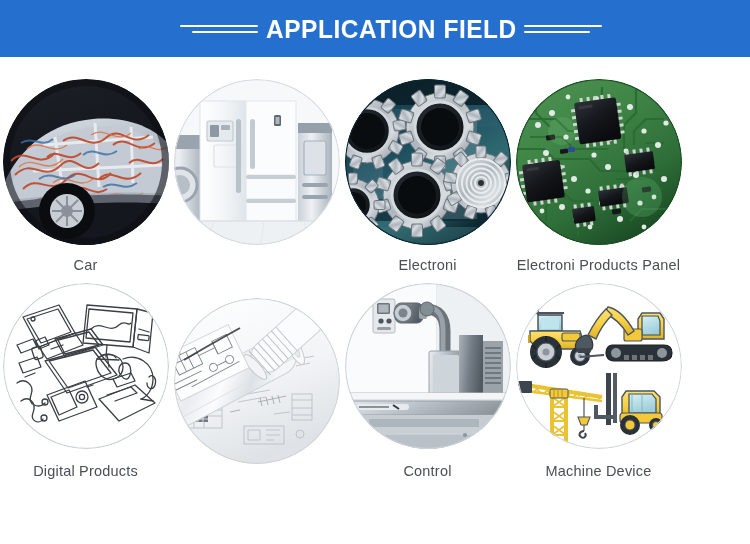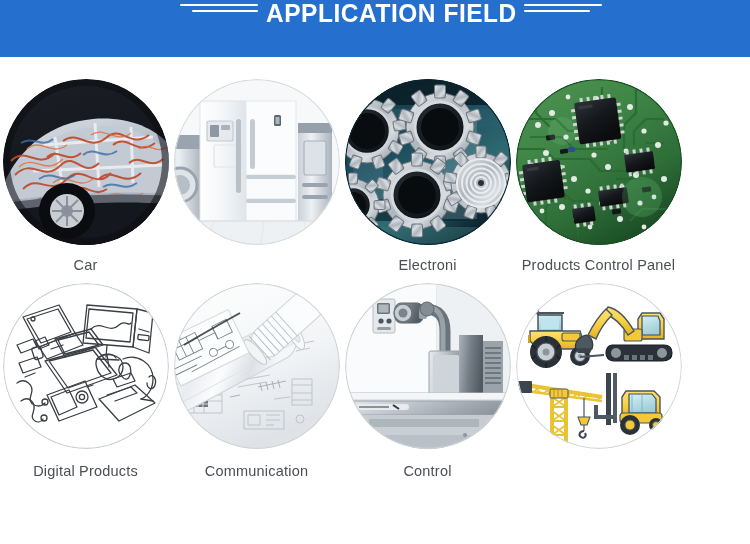--- a/index.html
+++ b/index.html
@@ -13,20 +13,21 @@
     font-family: "Liberation Sans", sans-serif;
     overflow: hidden;
   }
 
   
   .banner {
     width: 750px;
     height: 57px;
     background: #2570ce;
     display: flex;
+    align-items: center;
     justify-content: center;
     box-sizing: border-box;
     padding-left: 32px;
   }
   .deco {
     width: 78px;
     height: 16px;
     position: relative;
     flex: none;
   }
@@ -84,21 +85,21 @@
 
   .caption {
     margin-top: 12px;
     font-size: 14.5px;
     color: #4b4f54;
     font-family: "Liberation Sans", sans-serif;
     white-space: nowrap;
     letter-spacing: 0.2px;
   }
   .row2 .caption { margin-top: 14px; }
-  .row2 { margin-top: 10px; }
+  .row2 { margin-top: 10px; align-items: center; }
 </style>
 </head>
 <body>
 
 <div class="banner">
   <span class="deco deco-left">
     <i class="top"></i>
       <i class="bot"></i>
   </span>
   <span class="banner-title">APPLICATION FIELD</span>
@@ -568,21 +569,21 @@
               <rect x="44" y="70" width="8" height="4.5" rx="1" transform="rotate(-8 48 72)"></rect>
             </g>
             <rect x="52" y="68" width="7" height="5" rx="1" fill="#2b4f8f"></rect>
 
             <circle cx="126" cy="118" r="20" fill="#7ee08a" opacity="0.2"></circle>
             <circle cx="46" cy="52" r="14" fill="#a7f0ae" opacity="0.12"></circle>
             <circle cx="83" cy="83" r="82.4" fill="none" stroke="#1d4f27" stroke-width="1.2"></circle>
           </g>
         </svg>
       </div>
-      <div class="caption">Products Control Panel</div>
+      <div class="caption">Electroni Products Panel</div>
     </div>
   </div>
 
   <div class="row row2">
 
     <div class="cell">
       <div class="thumb">
         <svg viewBox="0 0 166 166">
           <defs>
               <clipPath id="cpE">
@@ -726,21 +727,20 @@
                 <path d="M6 74 L60 72"></path>
                 <rect x="2" y="36" width="8" height="4"></rect>
               </g>
             </g>
 
             <path d="M10 62 C30 50 48 40 66 30" stroke="#2f343a" stroke-width="2" fill="none" opacity="0.85"></path>
             <circle cx="83" cy="83" r="82.4" fill="none" stroke="#d0d5da" stroke-width="1.2"></circle>
           </g>
         </svg>
       </div>
-      <div class="caption">Communication</div>
     </div>
 
     <div class="cell">
       <div class="thumb">
         <svg viewBox="0 0 166 166">
           <defs>
             <clipPath id="cpG">
                 <circle cx="83" cy="83" r="83"></circle>
               </clipPath>
             <linearGradient id="gry" x1="0" y1="0" x2="1" y2="0.2">
@@ -928,15 +928,16 @@
               <circle cx="30" cy="50" r="10" fill="#2a3138"></circle>
               <circle cx="30" cy="50" r="5" fill="#f3c93a" stroke="#4a555d" stroke-width="1"></circle>
               <circle cx="56" cy="50" r="7" fill="#2a3138"></circle>
               <circle cx="56" cy="50" r="3.5" fill="#f3c93a" stroke="#4a555d" stroke-width="1"></circle>
             </g>
 
             <circle cx="83" cy="83" r="82.4" fill="none" stroke="#d2d7db" stroke-width="1.2"></circle>
           </g>
         </svg>
       </div>
+      <div class="caption">Machine Device</div>
     </div>
   </div>
 </div>
 
 </body></html>

